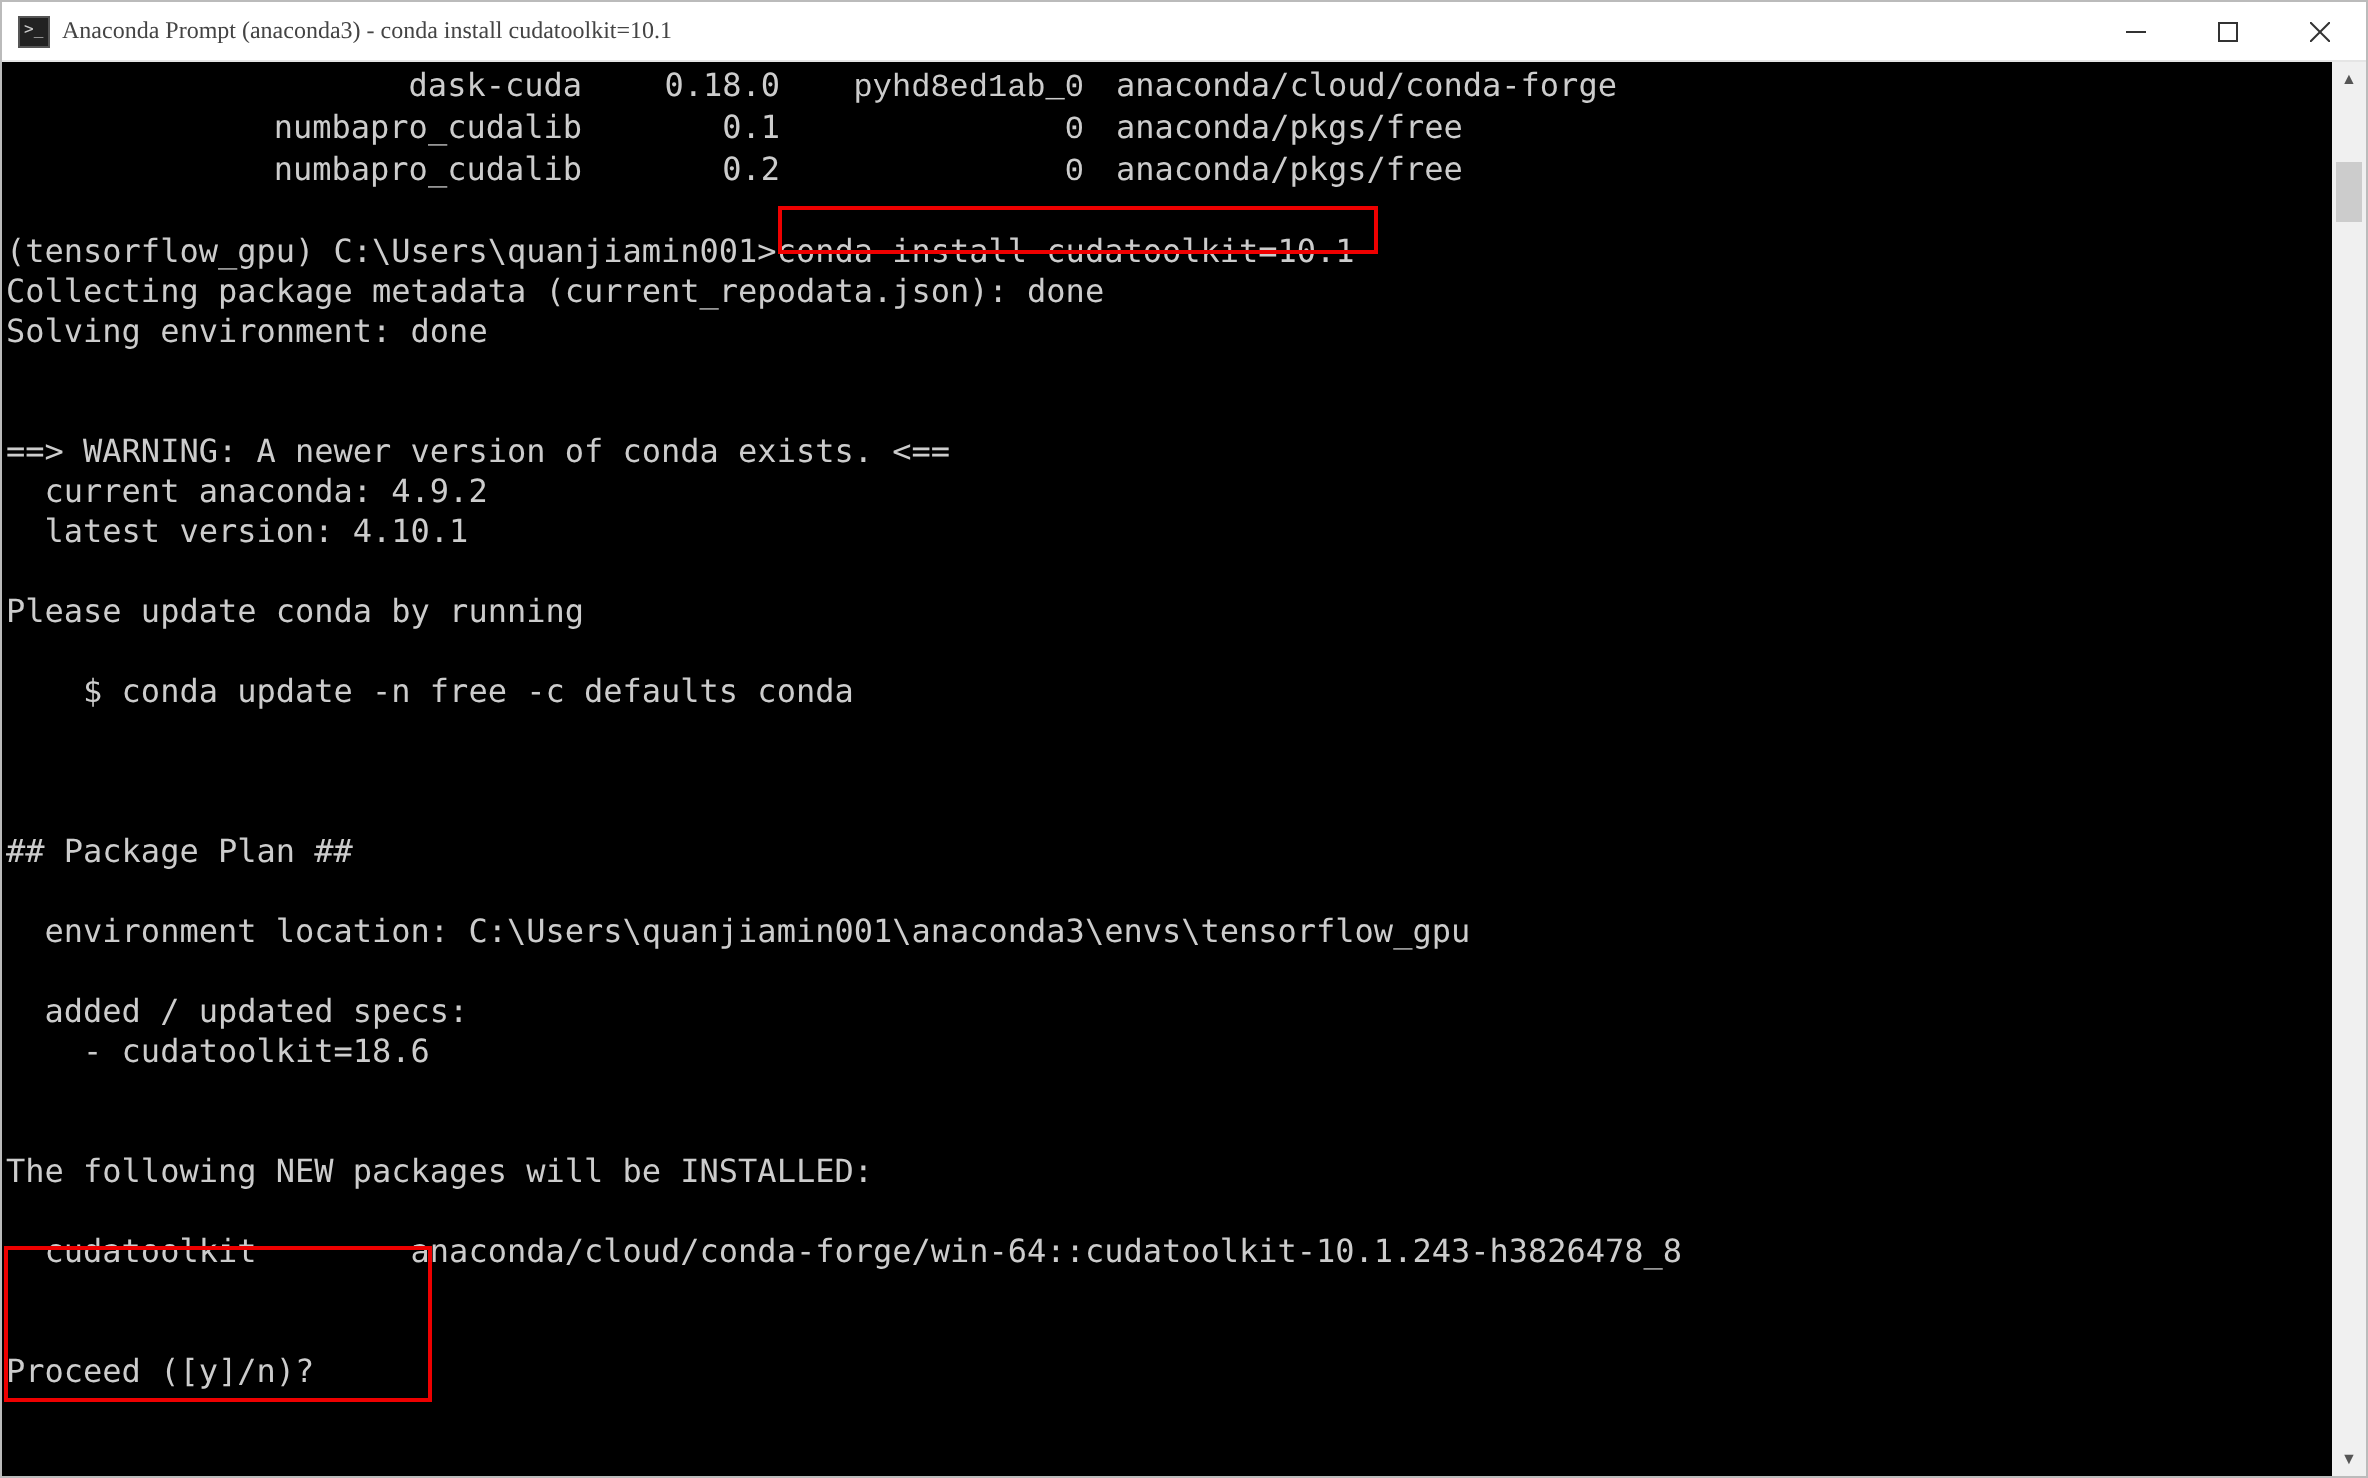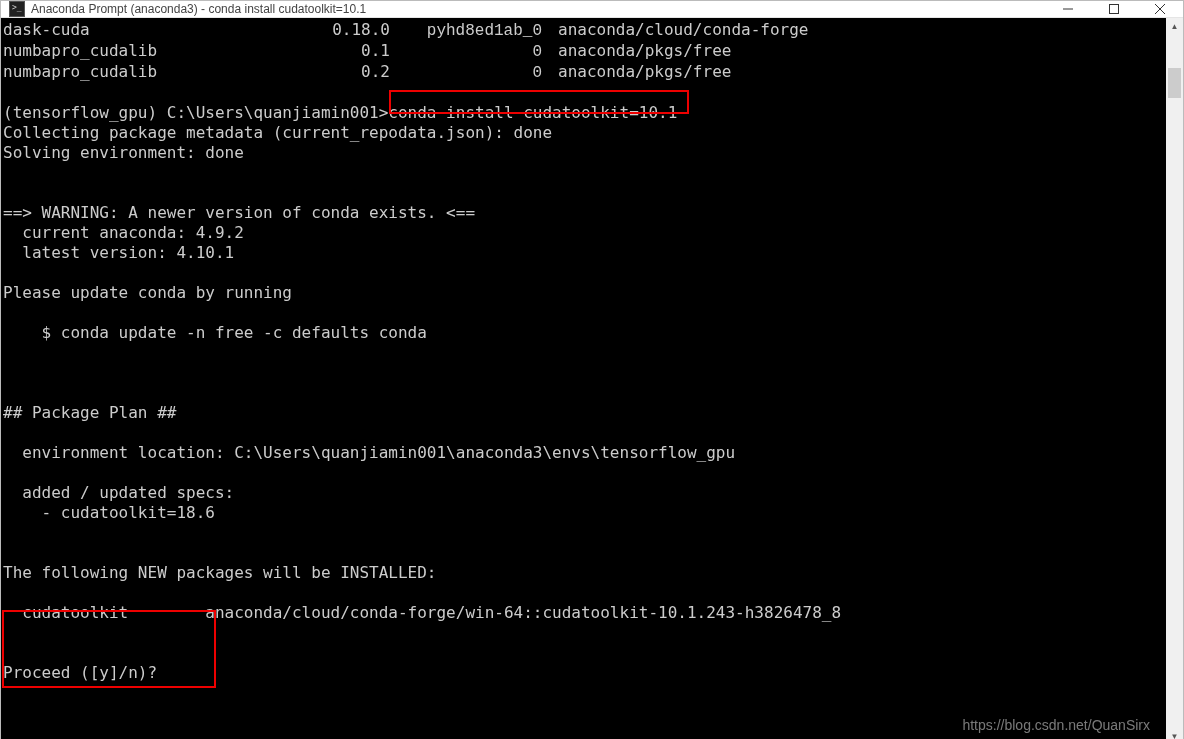--- a/index.html
+++ b/index.html
@@ -39,20 +39,21 @@
       color: #ccc;
       font-size: 8px;
       position: absolute;
       top: 1px; left: 2px;
       font-family: monospace;
     }
     .title-text {
       color: #444;
       font-size: 12px;
       flex: 1;
+      font-family: Liberation Serif, serif;
     }
     .win-controls {
       display: flex;
       height: 100%;
     }
     .win-btn {
       width: 46px;
       height: 100%;
       display: flex;
       align-items: center;
@@ -107,21 +108,21 @@
     .hl2 { top: 592px; left: 1px; width: 214px; height: 78px; }
     .watermark {
       position: absolute;
       bottom: 10px;
       right: 16px;
       color: rgba(220,220,220,0.55);
       font-size: 14px;
       font-family: Arial, sans-serif;
     }
     .row { display: block; }
-    .row span { display: inline-block; }
+    .row span { display: inline-block; text-align: right; }
     .c-name { width: 288px; }
     .c-ver  { width: 64px; text-align: right; margin-left: 35px; }
     .c-gap  { width: 32px; }
     .c-build{ width: 120px; text-align: right; font-family: Liberation Mono, monospace; }
     .c-gap2 { width: 16px; }
     .c-chan { }
   </style>
 </head>
 <body>
 
@@ -175,21 +176,20 @@
 
 
 <span>The following NEW packages will be INSTALLED:</span>
 
 <span>  cudatoolkit        anaconda/cloud/conda-forge/win-64::cudatoolkit-10.1.243-h3826478_8</span>
 
 
 <span>Proceed ([y]/n)? </span>
 <div class="highlight-box hl1"></div>
 <div class="highlight-box hl2"></div>
-<div class="watermark">https://blog.csdn.net/QuanSirx</div>
 </div>
     <div class="scrollbar">
       <div class="scroll-up">▲</div>
       <div class="scroll-thumb"></div>
       <div class="scroll-down" style="position:absolute;bottom:0;width:100%;">▼</div>
     </div>
   </div>
 </div>
 
 </body></html>

